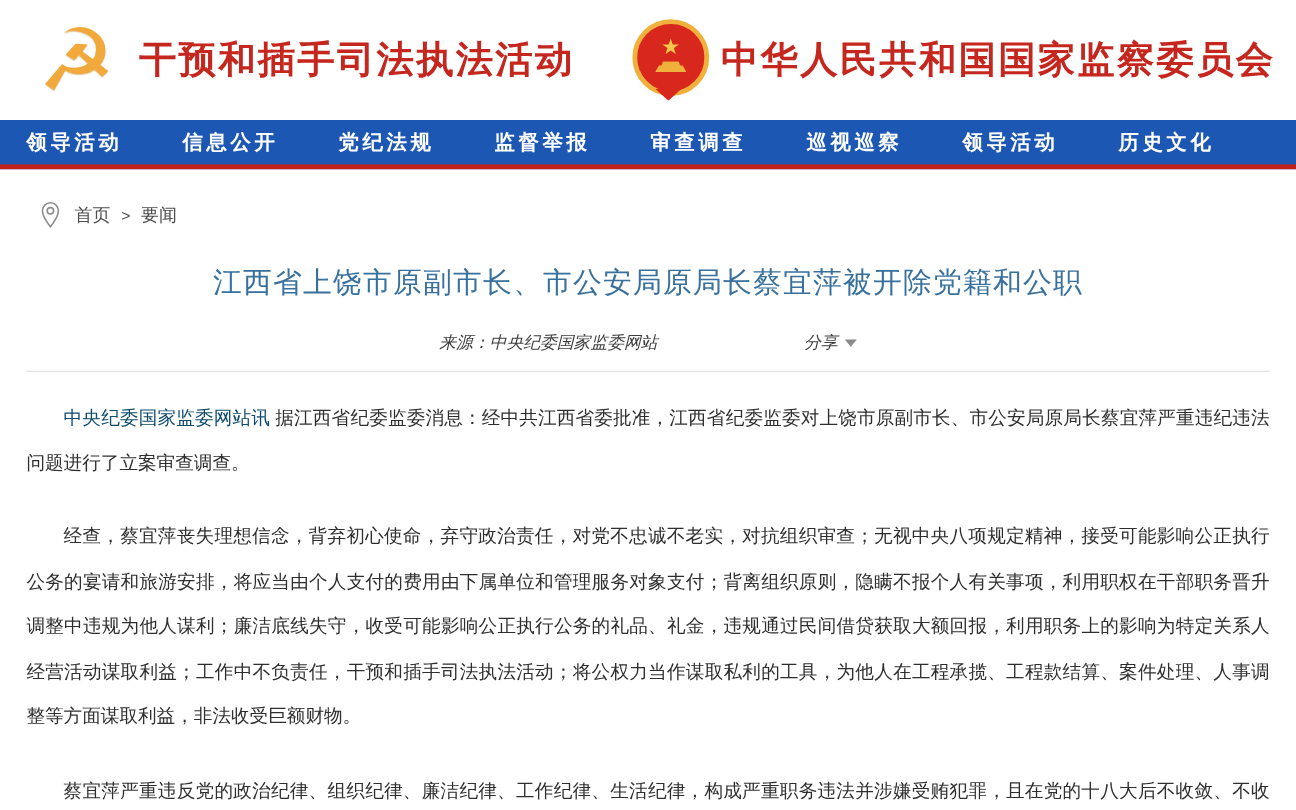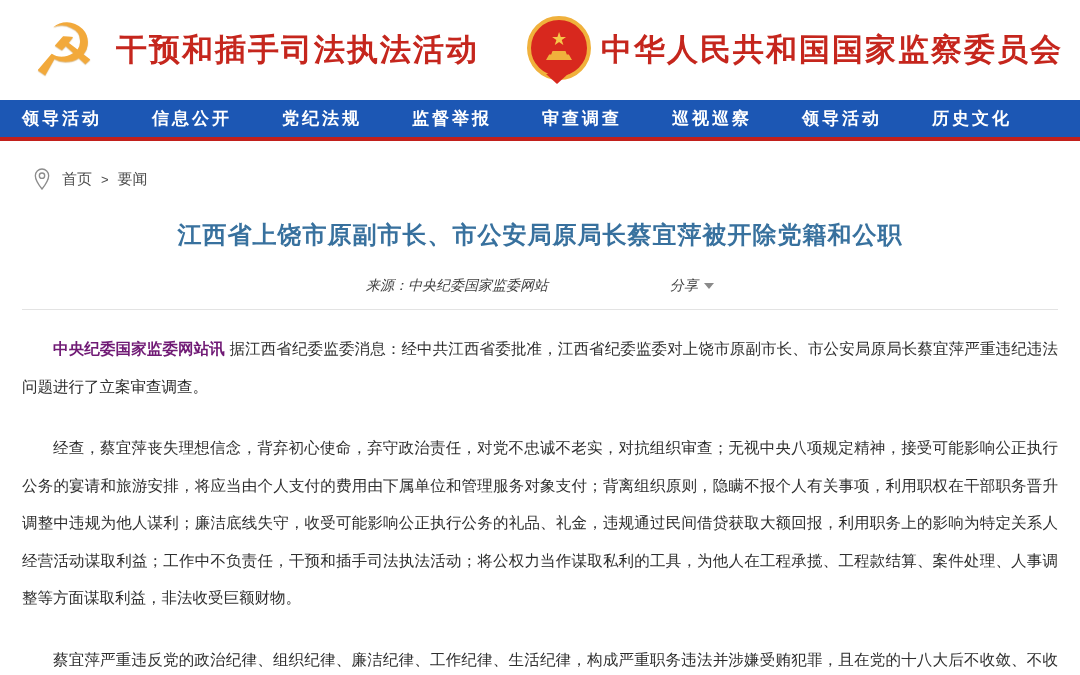--- a/index.html
+++ b/index.html
@@ -54,21 +54,21 @@
   
   .breadcrumb{
     display:flex;align-items:center;padding:26px 0 14px 32px;color:#4d4d4d;font-size:15px;
   }
   .pin-icon{width:20px;height:24px;margin-right:10px;}
   .breadcrumb a{color:#4d4d4d;text-decoration:none;cursor:pointer;}
   .crumb-sep{margin:0 9px;color:#4d4d4d;font-size:13px;}
   
   .article{padding:0 22px;}
   .article-title{
-    text-align:center;color:#38719e;font-weight:bold;font-size:24px;
+    text-align:center;color:#38719e;font-weight:normal;font-size:24px;
     margin:14px 40px 0;letter-spacing:1px;
   }
   .article-meta{
     display:flex;justify-content:center;align-items:center;
     margin-top:26px;font-size:14px;color:#3d3d3d;font-style:italic;
   }
   .meta-item{white-space:nowrap;}
   .meta-gap{width:34px;}
   .meta-gap-wide{width:72px;}
   .share-toggle{display:flex;align-items:center;cursor:pointer;color:#3d3d3d;margin-left:16px;}
@@ -76,21 +76,21 @@
     width:0;height:0;margin-left:6px;
     border-left:5px solid transparent;border-right:5px solid transparent;
     border-top:6px solid #8a8a8a;
   }
   .meta-rule{border:none;border-top:1px solid #e3e3e3;margin:14px 0 0 0;}
   .article-body{margin-top:20px;}
   .article-body p{
     font-size:15.5px;color:#2e2e2e;line-height:2.42;
     text-indent:2em;margin:0 0 24px 0;text-align:justify;
   }
-  .article-body p b{font-weight:bold;color:#701a75;}
+  .article-body p b{font-weight:normal;color:#0c4a6e;}
 </style>
 </head>
 <body>
 
 <div class="site-header">
   <div class="org-group">
     <div class="party-emblem">☭</div>
     <div class="org-name">干预和插手司法执法活动</div>
   </div>
   <div class="org-group second">

